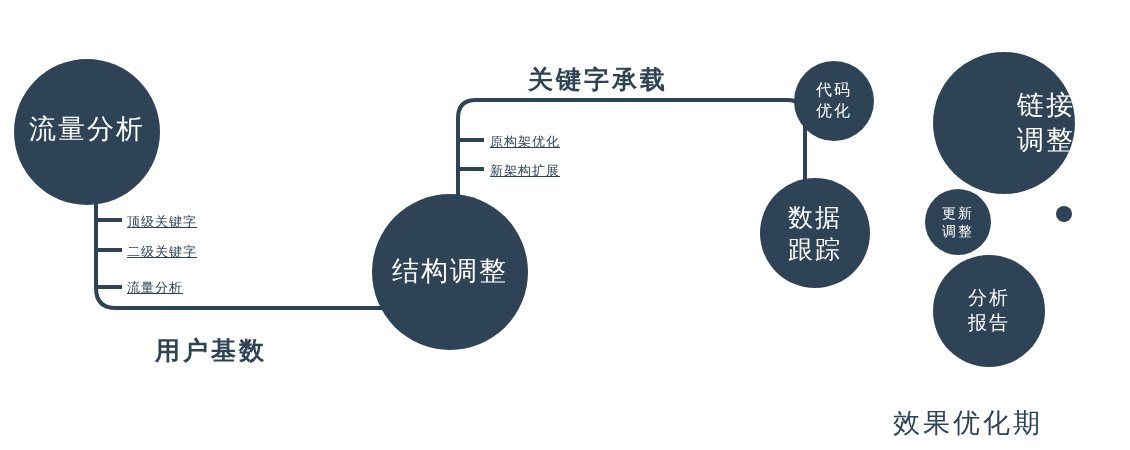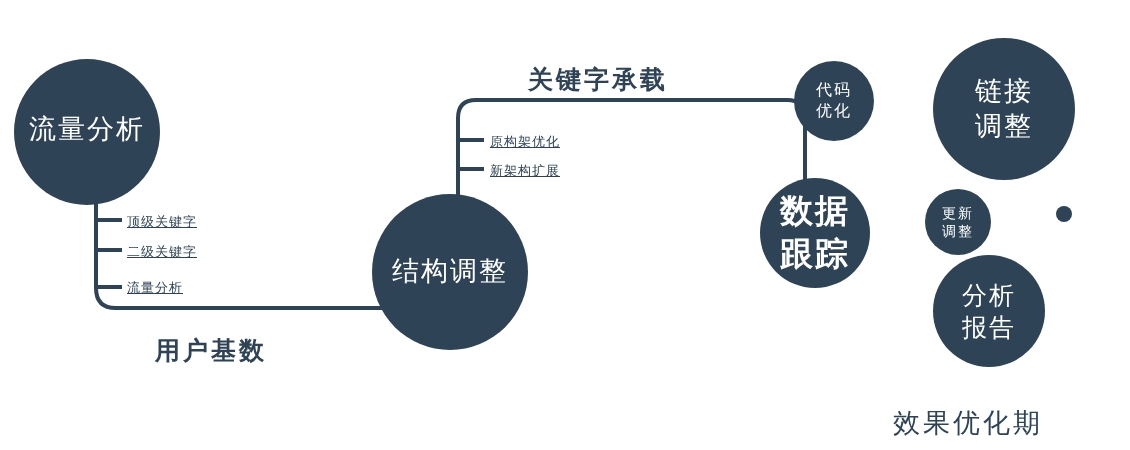--- a/index.html
+++ b/index.html
@@ -34,25 +34,25 @@
     justify-content: center;
     text-align: center;
   }
   .node .label {
     white-space: pre-line;
     line-height: 1.3;
     letter-spacing: 2px;
   }
   .node-traffic   { left: 14px;  top: 59px;  width: 146px; height: 146px; font-size: 27px; font-family: Liberation Mono, monospace; }
   .node-structure { left: 372px; top: 194px; width: 156px; height: 156px; font-size: 27px; }
-  .node-tracking  { left: 760px; top: 178px; width: 110px; height: 110px; font-size: 33px; font-weight: bold; }
+  .node-tracking  { left: 760px; top: 178px; width: 110px; height: 110px; font-size: 25px; }
   .node-code      { left: 794px; top: 61px;  width: 80px;  height: 80px;  font-size: 16px; }
-  .node-link      { left: 933px; top: 38px;  width: 142px; height: 142px; font-size: 27px; }
+  .node-link      { left: 933px; top: 52px;  width: 142px; height: 142px; font-size: 27px; justify-content: flex-end; }
   .node-update    { left: 925px; top: 189px; width: 66px;  height: 66px;  font-size: 14px; font-weight: 400; }
-  .node-report    { left: 933px; top: 255px; width: 112px; height: 112px; font-size: 25px; }
+  .node-report    { left: 933px; top: 255px; width: 112px; height: 112px; font-size: 19px; }
   .node-dot       { left: 1056px; top: 206px; width: 16px; height: 16px; }
   .edge-label {
     position: absolute;
     color: #2e4356;
     letter-spacing: 3px;
   }
   .edge-user-base     { left: 155px; top: 334px; font-size: 25px; font-weight: 700; }
   .edge-keyword-carry { left: 528px; top: 63px;  font-size: 25px; font-weight: 600; }
   .branch-label {
     position: absolute;

